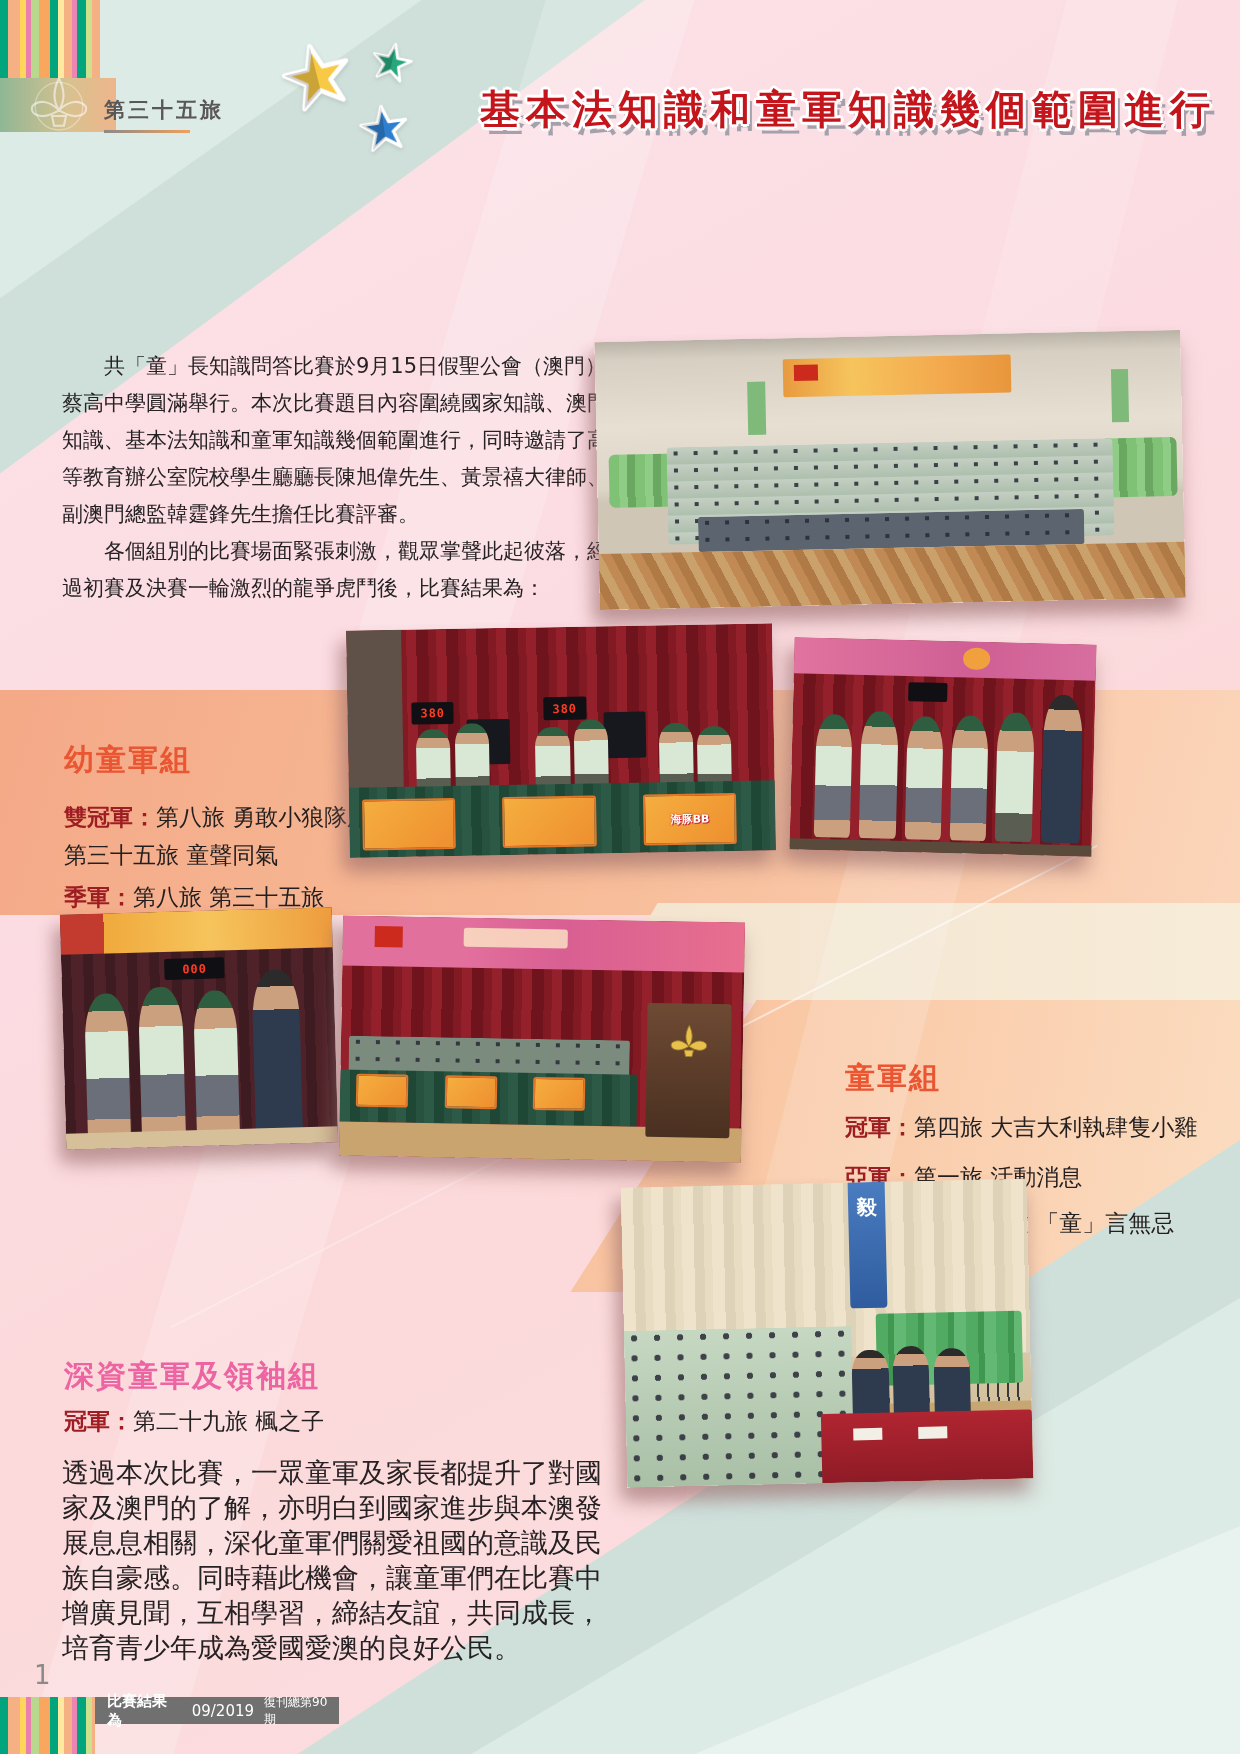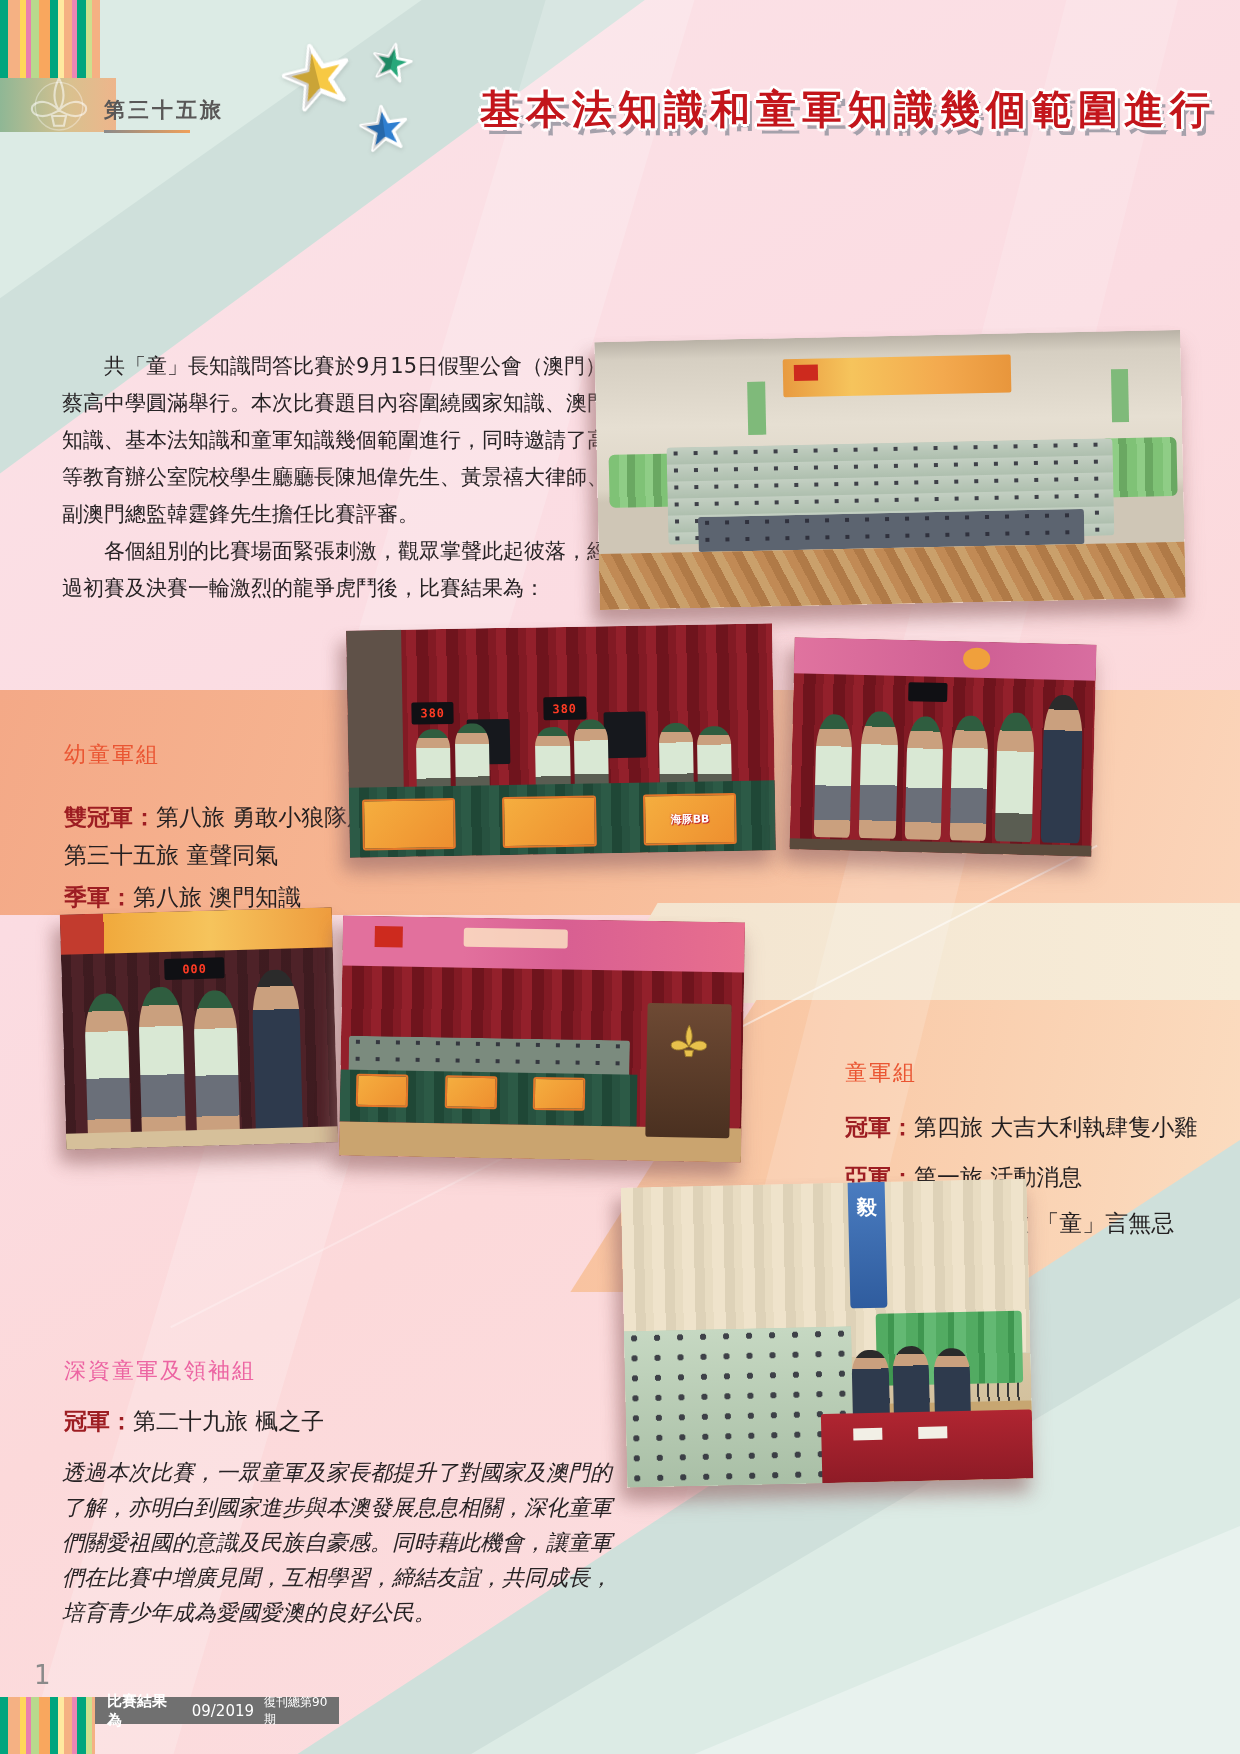--- a/index.html
+++ b/index.html
@@ -50,35 +50,35 @@
       5px 7px 0 #a5a1ab;
   }
   
   .intro{left:62px;top:168px;width:1125px;margin:0;font-size:26px;line-height:43px;
     text-indent:2em;color:#262224;}
   .h-purple{left:64px;top:294px;margin:0;font-size:27px;font-weight:bold;color:#7b58a6;letter-spacing:1px;}
   .body-col{width:555px;margin:0;font-size:21px;line-height:37px;color:#262224;}
   .indent{text-indent:2em;}
   .quiz-p1{left:62px;top:348px;}
   .quiz-p2{left:62px;top:533px;}
-  .group-h{margin:0;font-size:22px;font-weight:normal;letter-spacing:2px;}
+  .group-h{margin:0;font-size:30px;font-weight:bold;letter-spacing:2px;}
   .orange{color:#ea5532;}
   .pink{color:#ec64a2;}
   .award{margin:0;font-size:23px;line-height:38px;color:#231f20;}
   .award .lbl{font-weight:bold;color:#9d1d22;}
   .cub-h{left:64px;top:740px;}
   .cub-a1{left:64px;top:798px;width:322px;}
   .cub-a2{left:64px;top:878px;width:400px;}
   .scout-h{left:845px;top:1058px;}
   .scout-a1{left:845px;top:1108px;width:420px;}
   .scout-a2{left:845px;top:1158px;width:420px;}
   .scout-a3{left:845px;top:1204px;width:420px;}
   .senior-h{left:64px;top:1356px;}
   .senior-a1{left:64px;top:1402px;width:420px;}
-  .closing{left:62px;top:1455px;width:556px;margin:0;font-size:22px;line-height:35px;color:#262224;font-style:italic;}
+  .closing{left:62px;top:1455px;width:556px;margin:0;font-size:27px;line-height:35px;color:#262224;}
   
   .photo{position:absolute;overflow:hidden;
     box-shadow:-8px 12px 16px rgba(150,105,105,.45),0 16px 20px rgba(150,105,105,.30);}
   .ph{position:absolute;}
   .curtain-red{background:repeating-linear-gradient(90deg,#93202b 0 10px,#6f141d 10px 22px,#821a24 22px 30px);}
   .curtain-cream{background:repeating-linear-gradient(90deg,#efe3cb 0 12px,#ded2b8 12px 22px,#e8dcc2 22px 30px);}
   .cloth-green{background:repeating-linear-gradient(90deg,#2c5a46 0 10px,#1f4736 10px 20px,#275240 20px 28px);}
   .chairs-green{background:repeating-linear-gradient(90deg,#52ab62 0 12px,#3f9750 12px 18px,#63b973 18px 30px);}
   .floor-parquet{background:repeating-linear-gradient(63deg,#c18a55 0 9px,#b07a47 9px 18px,#caa06b 18px 27px);}
   .sign-orange{background:linear-gradient(135deg,#f5ae3f,#ee8f2f);border:2px solid #e2762a;border-radius:3px;}
@@ -171,21 +171,21 @@
     <div class="ph dots" style="left:12%;top:40%;width:76%;height:36%;background-color:#bccaba;background-blend-mode:normal;border-radius:4px;background-image:radial-gradient(circle 4px at 9px 6px,rgba(40,40,52,.85) 60%,rgba(40,40,52,0) 62%),linear-gradient(180deg,#c3cfc2,#aebfae);"></div>
     <div class="ph dots" style="left:17%;top:66%;width:66%;height:13%;background-color:#5c6470;border-radius:3px;"></div>
     <div class="ph floor-parquet" style="left:0;bottom:0;width:100%;height:21%;"></div>
   </div>
 
   <h3 class="abs group-h orange cub-h">幼童軍組</h3>
   <p class="abs award cub-a1">
     <span class="lbl">雙冠軍：</span><span>第八旅 勇敢小狼隊及第三十五旅 童聲同氣</span>
   </p>
   <p class="abs award cub-a2">
-    <span class="lbl">季軍：</span><span>第八旅 澳門知識</span>
+    <span class="lbl">季軍：</span><span>第八旅 第三十五旅</span>
   </p>
 
   <div class="photo" style="left:348px;top:627px;width:426px;height:227px;transform:rotate(-1deg);">
     <div class="ph curtain-red" style="inset:0;"></div>
     <div class="ph" style="left:0;top:0;width:13%;height:100%;background:#5f5148;"></div>
     <div class="ph" style="left:28%;top:40%;width:10%;height:20%;background:#16181d;border-radius:2px;"></div>
     <div class="ph" style="left:60%;top:38%;width:10%;height:20%;background:#16181d;border-radius:2px;"></div>
     <div class="ph fig fig-scout" style="left:16%;top:44%;width:8%;height:28%;"></div>
     <div class="ph fig fig-scout" style="left:25%;top:42%;width:8%;height:30%;"></div>
     <div class="ph fig fig-scout" style="left:44%;top:44%;width:8%;height:28%;"></div>

